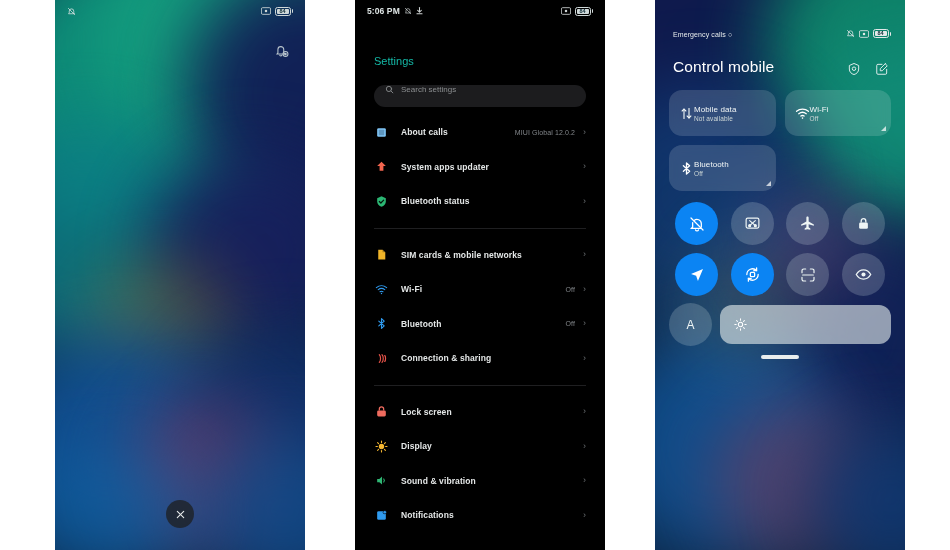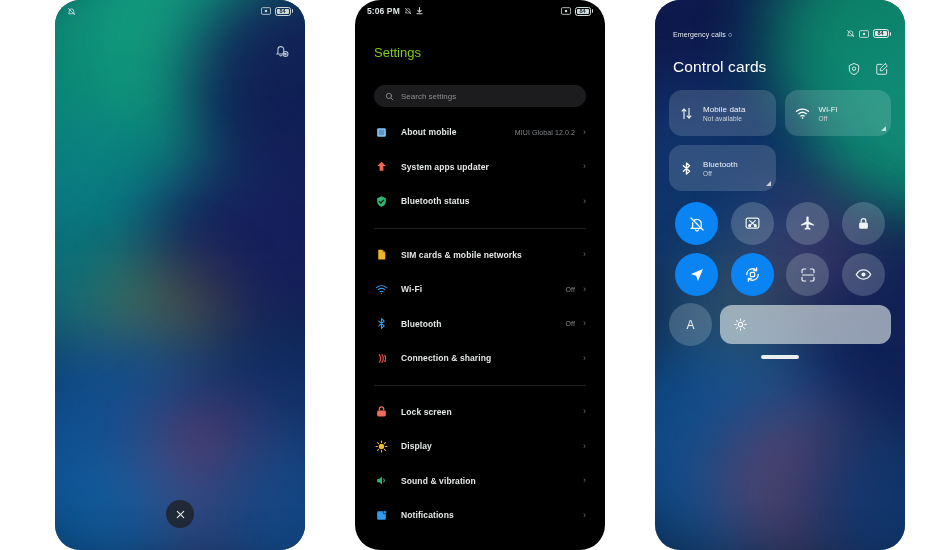--- a/index.html
+++ b/index.html
@@ -4,21 +4,21 @@
 <style>
   * { margin:0; padding:0; box-sizing:border-box; }
   html,body {
     width:950px; height:550px; overflow:hidden;
     background:#ffffff;
     font-family:"Liberation Sans", sans-serif;
   }
   .stage { position:relative; width:950px; height:550px; display:flex; gap:0; }
 
   
-  .phone { position:relative; width:250px; height:550px; overflow:hidden; flex:0 0 250px;border-radius:25px; }
+  .phone { position:relative; width:250px; height:550px; overflow:hidden; flex:0 0 250px; }
   .spacer { flex:0 0 50px; height:550px; background:#fff; }
   .spacer-l { flex:0 0 55px; height:550px; background:#fff; }
   .spacer-r { flex:0 0 52px; height:550px; background:#fff; }
 
   
   .wall { position:absolute; inset:0; overflow:hidden; }
   .wall .base { position:absolute; inset:-40px;
     background:#0d2340; }
   .blob { position:absolute; border-radius:50%; filter:blur(34px); }
 
@@ -75,42 +75,42 @@
   .notif-app { font-size:6.5px; color:#b9bfc0; letter-spacing:.2px; }
   .notif-title { font-size:9.5px; color:#f0f3f3; font-weight:bold; letter-spacing:.05px; }
   .yt-ic { width:9px; height:10px; position:relative; }
 
   .clear-btn { position:absolute; left:50%; transform:translateX(-50%); bottom:22px;
     width:28px; height:28px; border-radius:50%; background:rgba(30,32,35,.78);
     display:flex; align-items:center; justify-content:center; z-index:4; }
 
   
   .settings { background:#000; }
-  .set-title { position:absolute; left:19px; top:45px; font-size:13px; color:#84cc16; font-weight:400; }
+  .set-title { position:absolute; left:19px; top:55px; font-size:11px; color:#14b8a6; font-weight:400; }
   .search { position:absolute; left:19px; right:19px; top:85px; height:22px;
-    background:#1c1c1e; border-radius:11px; display:flex; align-items:center; gap:7px; padding:0 11px; }
+    background:#1c1c1e; border-radius:11px; display:flex; align-items:flex-start; gap:7px; padding:0 11px; }
   .search-ph { font-size:8px; color:#8b8e90; }
   .set-list { position:absolute; left:0; right:0; top:115px; bottom:0; }
   .set-row { height:34.5px; display:flex; align-items:center; padding:0 19px 0 19px; position:relative; }
   .set-ic { width:15px; display:flex; justify-content:center; align-items:center; flex:0 0 15px; }
   .set-label { font-size:8.5px; color:#e4e7e7; font-weight:bold; margin-left:12px; letter-spacing:.1px; }
   .set-val { margin-left:auto; font-size:7px; color:#82868a; margin-right:8px; letter-spacing:.1px; }
   .set-chev { font-size:9px; color:#6d7175; line-height:1; }
   .set-sep { height:1px; margin:9px 19px 9px 19px; background:#1f1f21; }
 
   
   .cc-emerg { position:absolute; left:18px; top:31px; font-size:7px; color:#e6ecec; z-index:4; letter-spacing:.1px; }
   .cc-sb { position:absolute; right:14px; top:29px; display:flex; align-items:center; gap:4px; z-index:5; color:#e2e9e9; }
   .cc-title { position:absolute; left:18px; top:58px; font-size:15.5px; color:#fff; font-weight:400; z-index:4; letter-spacing:.1px; }
   .cc-acts { position:absolute; right:16px; top:62px; display:flex; gap:14px; z-index:4; }
 
   .cc-tiles { position:absolute; left:14px; right:14px; top:90px; display:grid;
     grid-template-columns:1fr 1fr; gap:9px; z-index:4; }
   .tile { height:46px; border-radius:13px; background:rgba(235,245,245,.16);
-    display:flex; align-items:center; padding:0 10px; gap:9px; position:relative;
+    display:flex; align-items:center; padding:0 10px; position:relative;
     backdrop-filter:blur(6px); }
   .tile-txt { display:flex; flex-direction:column; gap:1px; }
   .tile-name { font-size:8px; color:#f2f6f6; letter-spacing:.1px; }
   .tile-sub { font-size:6.5px; color:#ccd6d6; letter-spacing:.1px; }
   .tile-corner { position:absolute; right:5px; bottom:5px; width:0; height:0;
     border-style:solid; border-width:0 0 5px 5px; border-color:transparent transparent rgba(255,255,255,.72) transparent; }
 
   .cc-toggles { position:absolute; left:14px; right:14px; top:202px; display:grid;
     grid-template-columns:repeat(4,1fr); row-gap:8px; justify-items:center; z-index:4; }
   .tgl { width:43px; height:43px; border-radius:50%; display:flex;
@@ -244,21 +244,21 @@
     </div>
 
     <div class="set-list" id="settings-list">
         <div class="set-row">
           <span class="set-ic">
             <svg width="13" height="13" viewBox="0 0 24 24">
               <rect x="4" y="4" width="16" height="16" rx="2.5" fill="#7fc4f5"></rect>
               <rect x="7" y="7" width="10" height="10" rx="1" fill="#0b2233" opacity=".28"></rect>
             </svg>
           </span>
-          <span class="set-label">About mobile</span>
+          <span class="set-label">About calls</span>
           <span class="set-val">MIUI Global 12.0.2</span>
           <span class="set-chev">›</span>
         </div>
         <div class="set-row">
           <span class="set-ic">
             <svg width="13" height="13" viewBox="0 0 24 24">
               <path d="M12 3 20 11h-4.5v9h-7v-9H4L12 3z" fill="#f2654f"></path>
             </svg>
           </span>
           <span class="set-label">System apps updater</span>
@@ -417,21 +417,21 @@
       </span>
       <span class="batt">
         <span class="batt-body" style="border-color:#e2e9e9">
           <span class="batt-fill" style="width:100%;background:#e2e9e9"></span>
           <span class="batt-num">84</span>
         </span>
         <span class="batt-cap" style="background:#e2e9e9"></span>
       </span>
     </div>
 
-    <div class="cc-title">Control cards</div>
+    <div class="cc-title">Control mobile</div>
 
     <div class="cc-acts">
       <span>
         <svg width="14" height="14" viewBox="0 0 24 24" fill="none" stroke="#eaf2f2" stroke-width="1.6">
           <path d="M12 2.5 20 6v6c0 5-3.4 8.3-8 9.5-4.6-1.2-8-4.5-8-9.5V6l8-3.5z"></path>
           <circle cx="12" cy="11.5" r="3"></circle>
         </svg>
       </span>
       <span>
         <svg width="14" height="14" viewBox="0 0 24 24" fill="none" stroke="#eaf2f2" stroke-width="1.6" stroke-linecap="round" stroke-linejoin="round">

